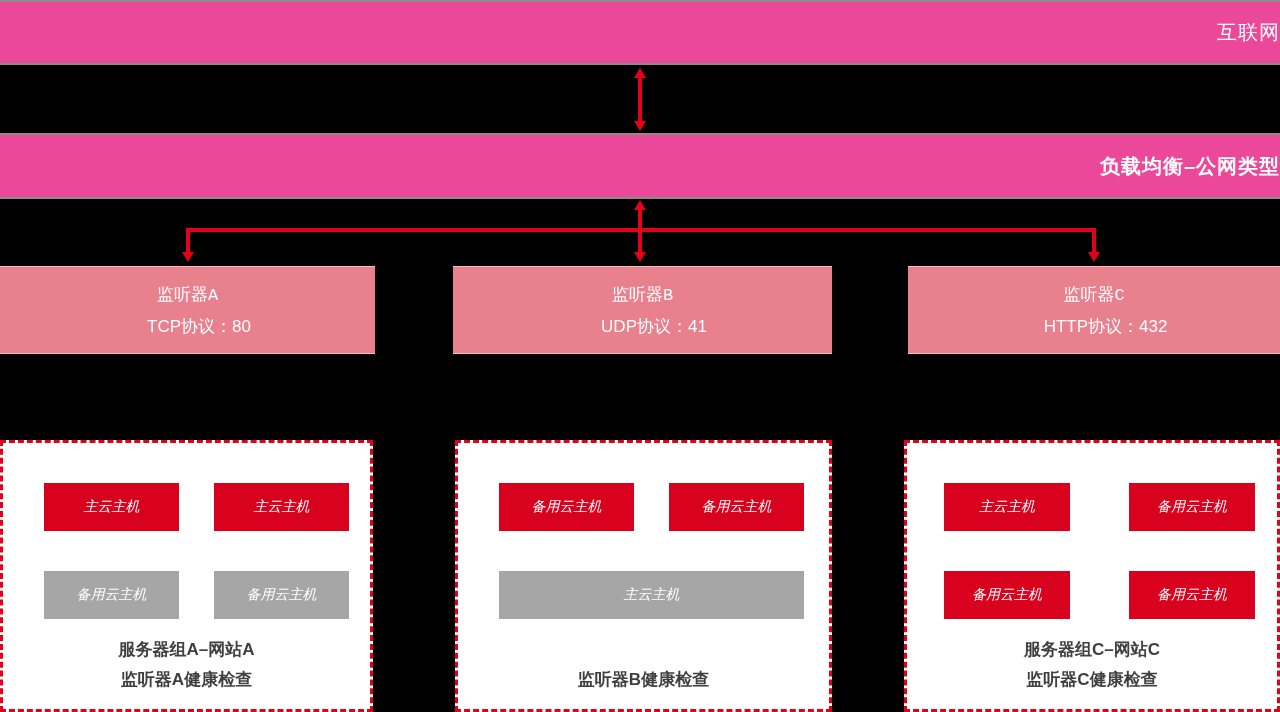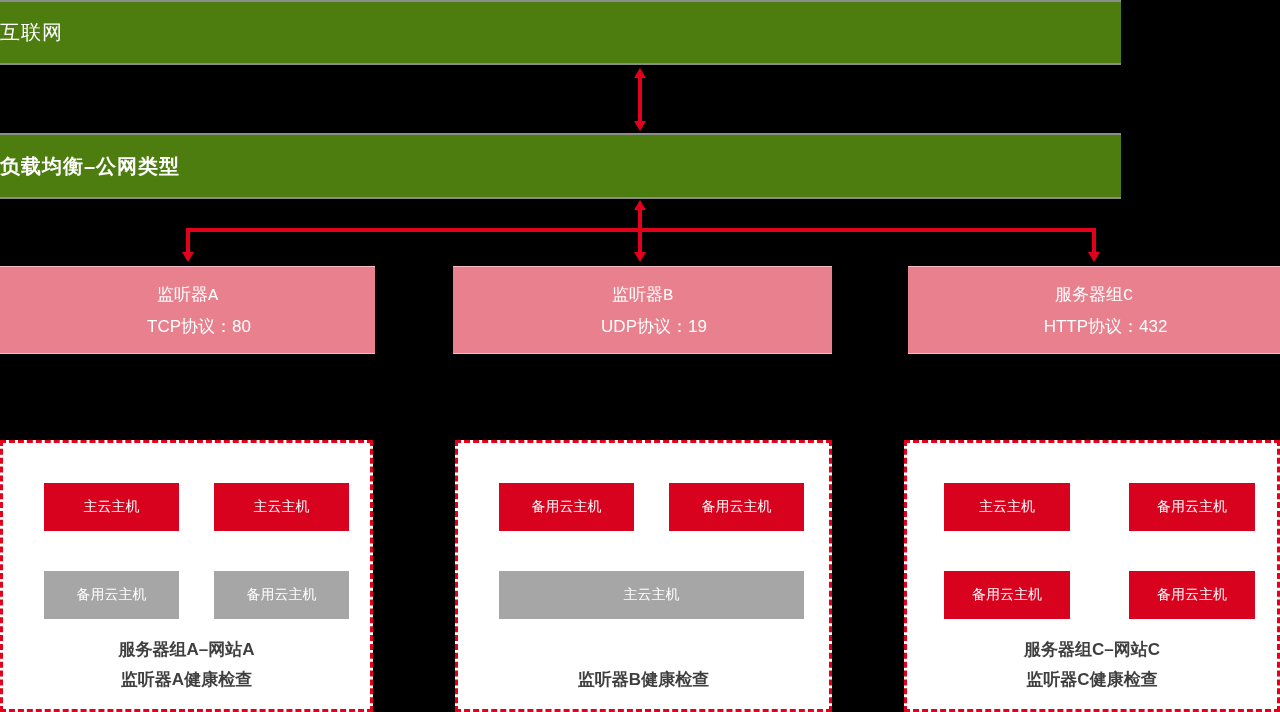--- a/index.html
+++ b/index.html
@@ -2,23 +2,23 @@
 <html><head>
 <meta charset="utf-8">
 <style>
   html,body{margin:0;padding:0;background:#000;}
   body{width:1280px;height:712px;position:relative;overflow:hidden;
        font-family:"Liberation Sans","DejaVu Sans",sans-serif;}
 
   .stage{position:absolute;left:0;top:0;width:1280px;height:712px;}
 
   
-  .banner{position:absolute;left:0;width:1121px;background:#4d7c0f;
+  .banner{position:absolute;left:0;width:1280px;background:#ec4899;
           border-top:2px solid #8C8C8C;border-bottom:2px solid #8C8C8C;
-          color:#fff;display:flex;align-items:center;justify-content:flex-start;
+          color:#fff;display:flex;align-items:center;justify-content:flex-end;
           font-size:20px;letter-spacing:1px;box-sizing:border-box;}
   .banner-internet{top:0;height:65px;}
   .banner-lb{top:133px;height:66px;font-weight:bold;}
 
   
   .listener{position:absolute;top:266px;height:88px;background:#E8808E;
             border-top:1.5px solid #F3B9C1;border-bottom:1.5px solid #F3B9C1;
             color:#fff;box-sizing:border-box;
             display:flex;flex-direction:column;align-items:center;
             justify-content:center;gap:9px;}
@@ -28,21 +28,21 @@
   .lis-b{left:453px;width:379px;}
   .lis-c{left:908px;width:372px;}
 
   
   .group{position:absolute;top:440px;height:272px;background:#fff;
          border:3px dashed #E3001B;box-sizing:border-box;}
   .grp-a{left:0;width:373px;}
   .grp-b{left:455px;width:377px;}
   .grp-c{left:904px;width:376px;}
 
-  .hosts{position:absolute;left:0;right:0;top:0;height:100%;}
+  .hosts{position:absolute;left:0;right:0;top:0;height:100%;font-style:italic;}
   .host{position:absolute;display:flex;align-items:center;justify-content:center;
         color:#fff;font-size:14px;height:48px;box-sizing:border-box;}
   .host.red{background:#D8021F;}
   .host.gray{background:#A6A6A6;}
 
   .grp-caption{position:absolute;left:0;right:0;bottom:14px;
                text-align:center;color:#3F3F3F;font-weight:bold;
                font-size:17px;line-height:30px;}
 
   
@@ -97,25 +97,25 @@
   <div class="rconn rv" style="left:1092px;top:228px;height:28px;"></div>
   <div class="diamond dia-down" style="left:1088px;top:252px;"></div>
 
   <div class="listener lis-a">
     <span class="l1">监听器A</span>
     <span class="l2">TCP协议：80</span>
   </div>
 
   <div class="listener lis-b">
     <span class="l1">监听器B</span>
-    <span class="l2">UDP协议：19</span>
+    <span class="l2">UDP协议：41</span>
   </div>
 
   <div class="listener lis-c">
-    <span class="l1">服务器组C</span>
+    <span class="l1">监听器C</span>
     <span class="l2">HTTP协议：432</span>
   </div>
 
   <div class="bline" style="left:104px;top:354px;height:118px;"></div>
   <div class="barrow-down" style="left:99px;top:470px;"></div>
   <div class="bline" style="left:275px;top:354px;height:118px;"></div>
   <div class="barrow-down" style="left:270px;top:470px;"></div>
 
   <div class="bline" style="left:560px;top:354px;height:118px;"></div>
   <div class="barrow-down" style="left:555px;top:470px;"></div>

